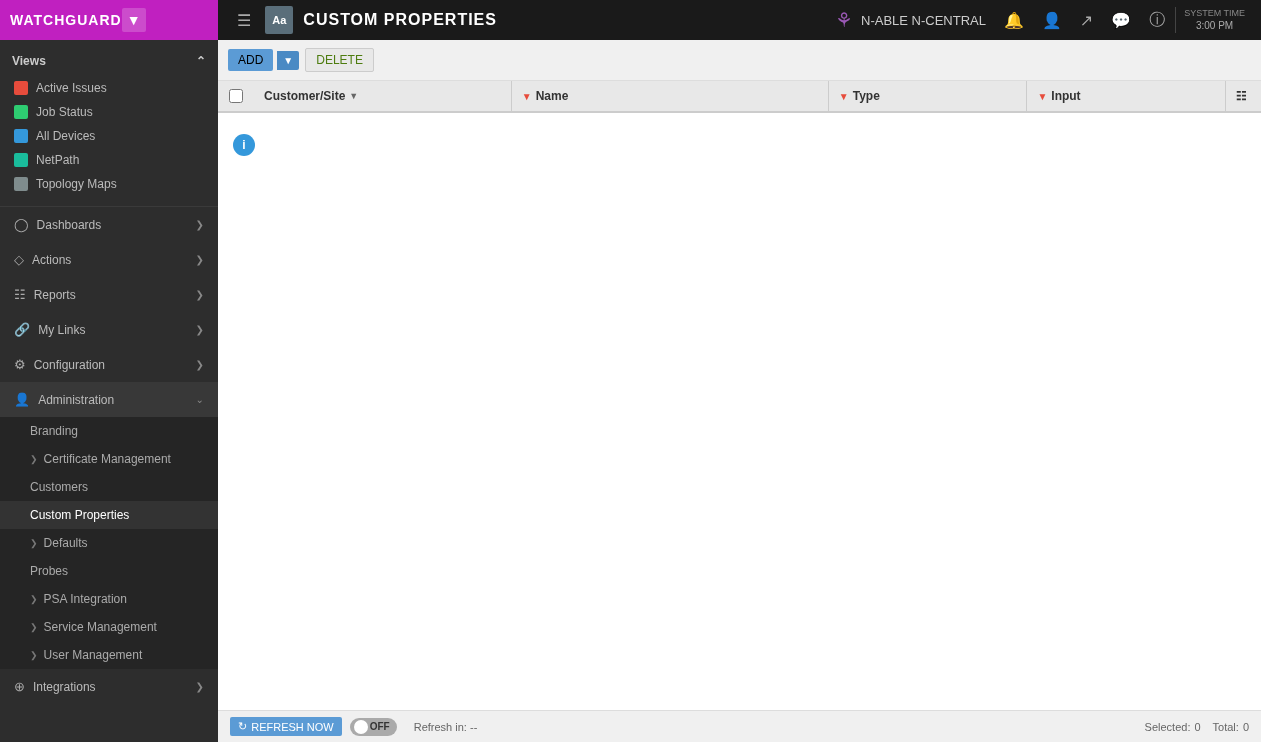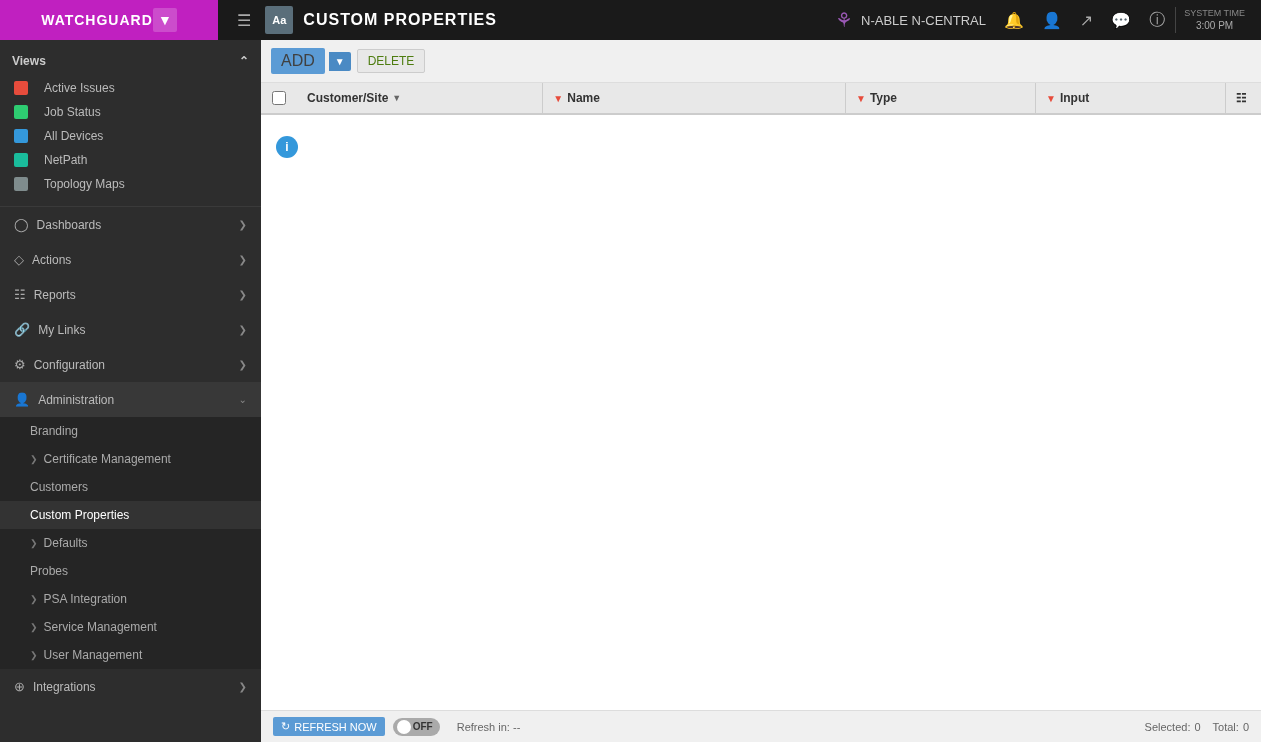--- a/index.html
+++ b/index.html
@@ -3,21 +3,21 @@
   <meta charset="utf-8">
   <style>
     * { margin: 0; padding: 0; box-sizing: border-box; }
     body { font-family: 'Segoe UI', Arial, sans-serif; font-size: 12px; background: #2b2b2b; color: #ccc; display: flex; flex-direction: column; height: 742px; width: 1261px; overflow: hidden; }
 
     
     .top-header {
       display: flex; align-items: center; background: #1a1a1a; height: 40px; flex-shrink: 0;
     }
     .logo-area {
-      width: 218px; background: #c020c0; display: flex; align-items: center; justify-content: center;
+      width: 218px; background: #c020c0; display: flex; align-items: center; justify-content: flex-start;
       padding: 0 10px; height: 100%; flex-shrink: 0;
     }
     .logo-text { color: white; font-weight: bold; font-size: 14px; letter-spacing: 1px; }
     .logo-btn { background: rgba(255,255,255,0.2); border: none; color: white; width: 24px; height: 24px; cursor: pointer; border-radius: 2px; display: flex; align-items: center; justify-content: center; font-size: 14px; }
     .header-middle {
       display: flex; align-items: center; flex: 1; padding: 0 15px; gap: 10px;
     }
     .collapse-btn { background: none; border: none; color: #aaa; font-size: 16px; cursor: pointer; padding: 4px; }
     .page-icon { background: #5a6e7a; color: white; width: 28px; height: 28px; display: flex; align-items: center; justify-content: center; font-size: 11px; font-weight: bold; border-radius: 2px; }
     .page-title { color: white; font-size: 16px; font-weight: 600; letter-spacing: 1px; text-transform: uppercase; }
@@ -25,28 +25,28 @@
     .n-central-brand { display: flex; align-items: center; gap: 8px; color: #ccc; font-size: 13px; font-weight: 500; margin-right: 10px; }
     .brand-icon { color: #9b59b6; font-size: 20px; }
     .header-btn { background: none; border: none; color: #aaa; font-size: 16px; cursor: pointer; padding: 6px 8px; display: flex; align-items: center; justify-content: center; }
     .system-time { color: #aaa; font-size: 10px; text-align: center; padding: 0 8px; border-left: 1px solid #444; line-height: 1.4; }
     .system-time-label { color: #888; font-size: 9px; text-transform: uppercase; }
 
     
     .main-layout { display: flex; flex: 1; overflow: hidden; }
 
     
-    .sidebar { width: 261px; background: #2d2d2d; display: flex; flex-direction: column; overflow-y: auto; flex-shrink: 0; }
+    .sidebar { width: 218px; background: #2d2d2d; display: flex; flex-direction: column; overflow-y: auto; flex-shrink: 0; }
     .sidebar::-webkit-scrollbar { width: 4px; }
     .sidebar::-webkit-scrollbar-thumb { background: #555; }
 
     .views-section { padding: 8px 0; }
     .views-header { display: flex; align-items: center; justify-content: space-between; padding: 6px 12px; color: #ccc; font-size: 12px; font-weight: 600; }
     .views-items { padding: 2px 0; }
-    .view-item { display: flex; align-items: center; gap: 16px; padding: 5px 14px; cursor: pointer; color: #bbb; font-size: 12px; }
+    .view-item { display: flex; align-items: center; gap: 8px; padding: 5px 14px; cursor: pointer; color: #bbb; font-size: 12px; }
     .view-dot { width: 14px; height: 14px; border-radius: 2px; flex-shrink: 0; }
     .dot-red { background: #e74c3c; }
     .dot-blue { background: #3498db; }
     .dot-green { background: #2ecc71; }
     .dot-teal { background: #1abc9c; }
     .dot-gray { background: #7f8c8d; }
 
     .nav-section { border-top: 1px solid #3a3a3a; }
     .nav-item { display: flex; align-items: center; justify-content: space-between; padding: 10px 14px; cursor: pointer; color: #bbb; font-size: 12px; }
     .nav-item.expanded { background: #383838; }
@@ -57,21 +57,21 @@
     .sub-items { background: #252525; }
     .sub-item { display: flex; align-items: center; gap: 6px; padding: 7px 14px 7px 30px; cursor: pointer; color: #aaa; font-size: 12px; }
     .sub-item.active { color: #fff; }
     .sub-chevron { font-size: 9px; color: #777; }
 
     
     .content-area { flex: 1; display: flex; flex-direction: column; background: white; overflow: hidden; }
 
     
     .toolbar { display: flex; align-items: center; gap: 6px; padding: 8px 10px; background: #f0f0f0; border-bottom: 1px solid #ddd; flex-shrink: 0; }
-    .btn-add { background: #5b9bd5; color: #404040; border: none; padding: 4px 10px; cursor: pointer; display: flex; align-items: flex-start; gap: 4px; font-size: 16px; border-radius: 2px; }
+    .btn-add { background: #5b9bd5; color: #000000; border: none; padding: 4px 10px; cursor: pointer; display: flex; align-items: flex-start; gap: 4px; font-size: 12px; border-radius: 2px; }
     .btn-add-arrow { background: #4a8ac4; border: none; color: white; padding: 4px 6px; cursor: pointer; font-size: 10px; border-radius: 0 2px 2px 0; margin-left: -2px; }
     .btn-delete { background: #e8e8e8; color: #4d7c0f; border: 1px solid #ccc; padding: 4px 10px; cursor: pointer; font-size: 12px; border-radius: 2px; }
 
     
     .table-container { flex: 1; overflow-y: auto; overflow-x: hidden; position: relative; }
     .table-header { display: flex; align-items: center; background: #e8e8e8; border-bottom: 2px solid #ccc; position: sticky; top: 0; z-index: 10; }
     .th-checkbox { width: 36px; padding: 8px; display: flex; align-items: center; justify-content: center; flex-shrink: 0; }
     .th-cell { padding: 8px 10px; font-size: 12px; font-weight: 600; color: #333; display: flex; align-items: center; gap: 4px; cursor: pointer; }
     .th-customer { flex: 2; }
     .th-name { flex: 2.5; border-left: 1px solid #ccc; }

